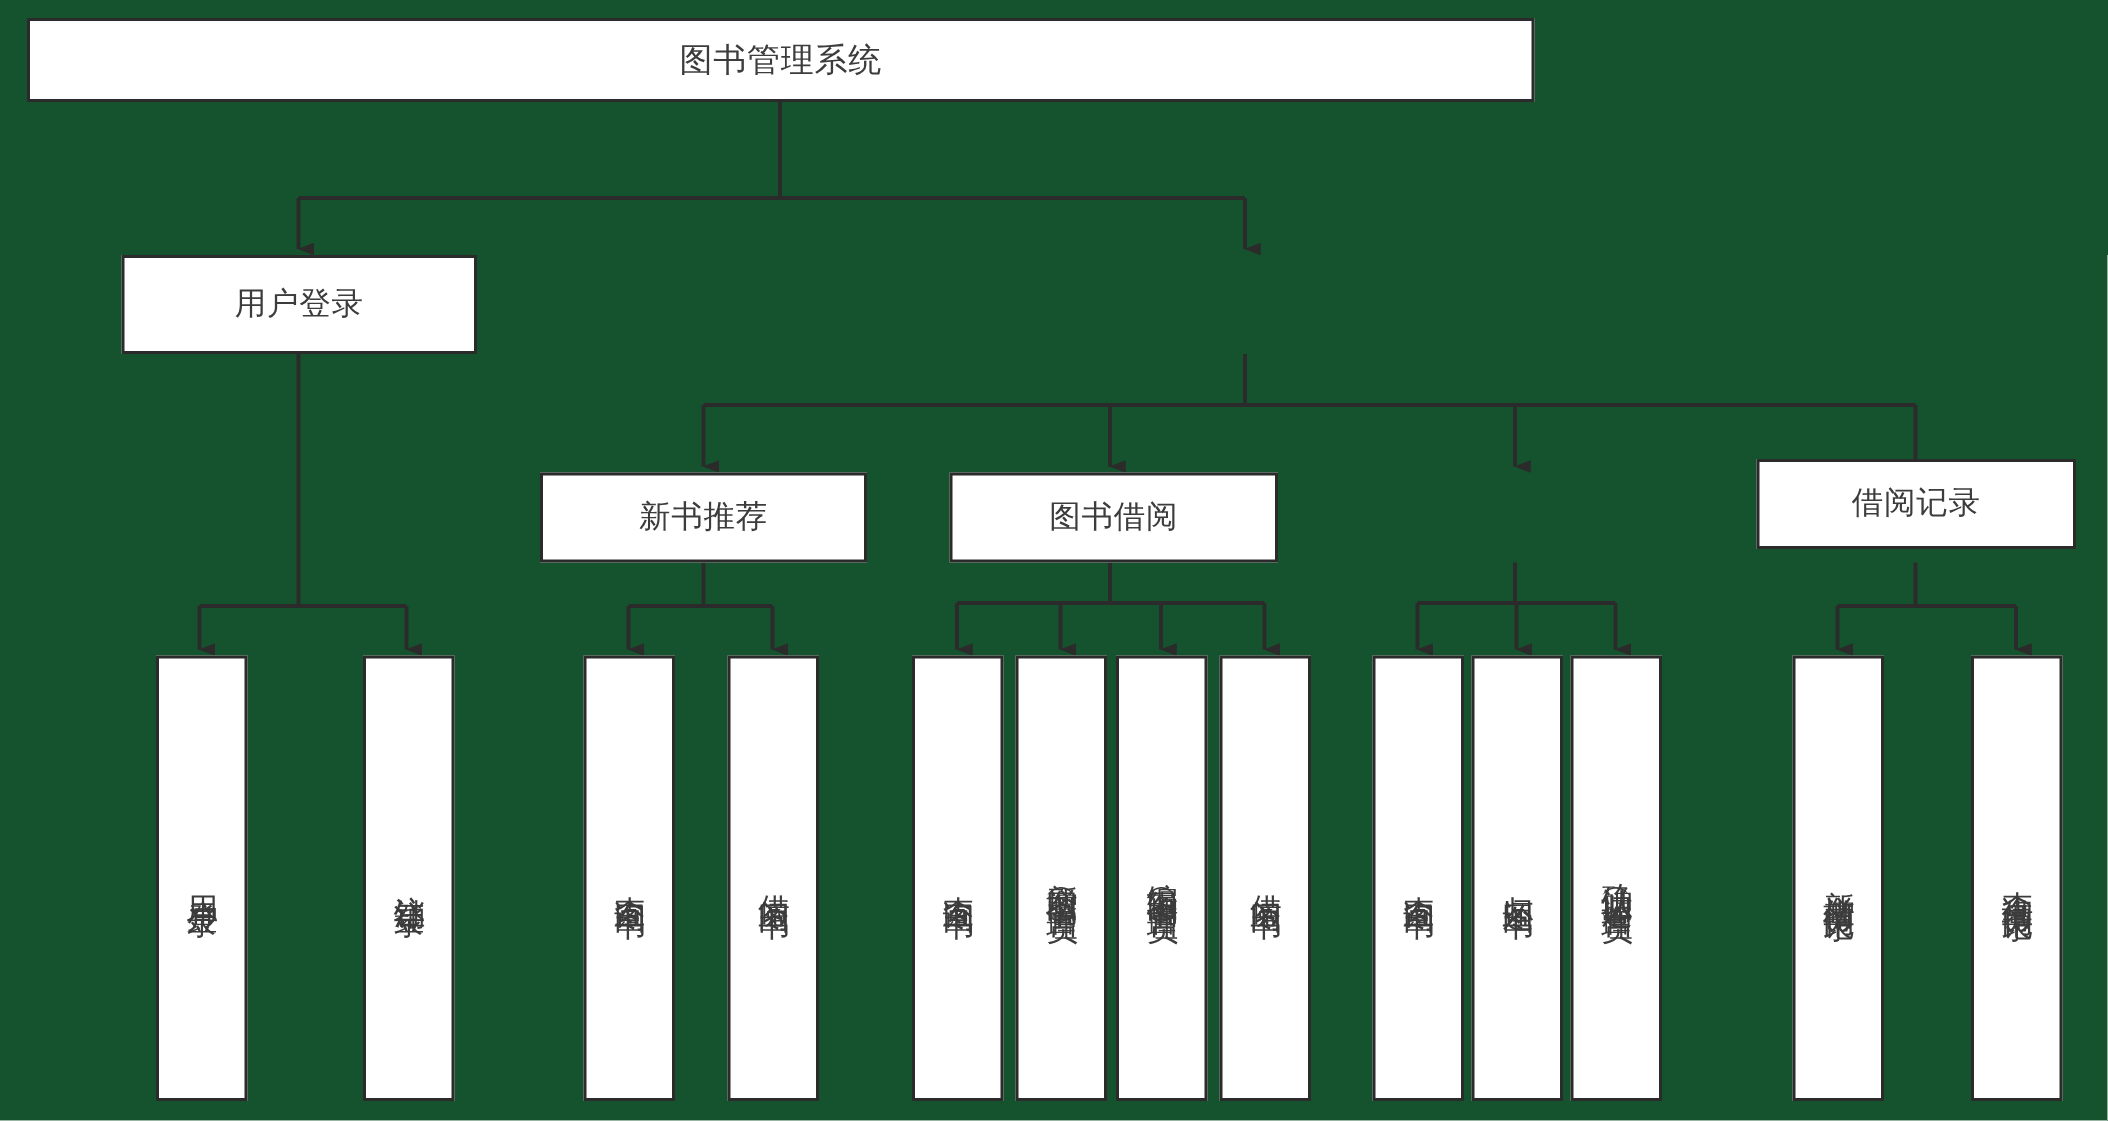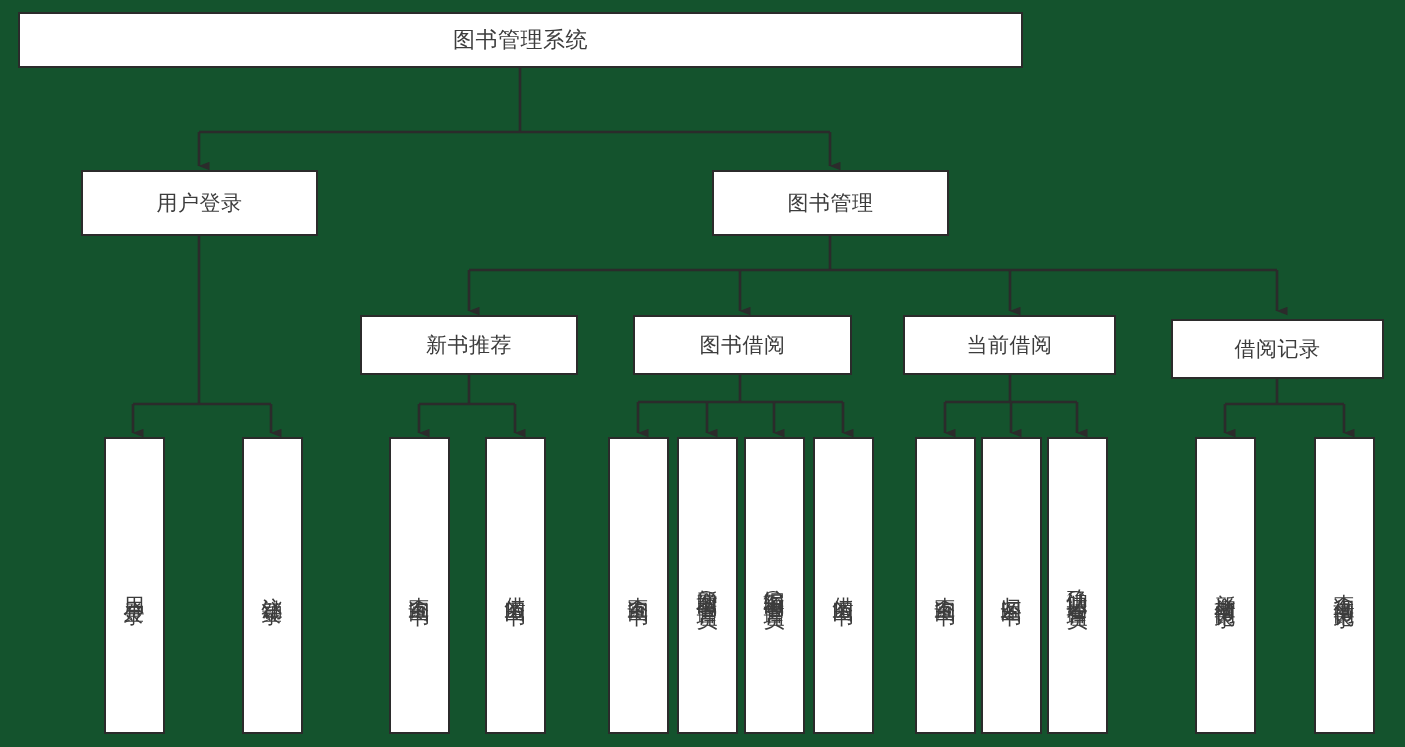--- a/index.html
+++ b/index.html
@@ -128,34 +128,28 @@
     </g>
   </svg>
 
   <div class="node h-node title-node" style="left:18px; top:12px; width:1005px; height:56px;">
     <span class="node-label">图书管理系统</span>
   </div>
 
   <div class="node h-node" style="left:81px; top:170px; width:237px; height:66px;">
     <span class="node-label">用户登录</span>
   </div>
-  <div class="node h-node" style="left:712px; top:170px; width:237px; height:66px;">
-    <span class="node-label">图书管理</span>
-  </div>
 
   <div class="node h-node" style="left:360px; top:315px; width:218px; height:60px;align-items:center;">
     <span class="node-label">新书推荐</span>
   </div>
   <div class="node h-node" style="left:633px; top:315px; width:219px; height:60px;align-items:center;">
     <span class="node-label">图书借阅</span>
   </div>
-  <div class="node h-node" style="left:903px; top:315px; width:213px; height:60px;">
-    <span class="node-label">当前借阅</span>
-  </div>
-  <div class="node h-node" style="left:1171px; top:319px; width:213px; height:60px;">
+  <div class="node h-node" style="left:1171px; top:306px; width:213px; height:60px;">
     <span class="node-label">借阅记录</span>
   </div>
 
   <div class="node v-node" style="left:104px; top:437px; width:61px; height:297px;">
     <span class="node-label">用户登录</span>
   </div>
   <div class="node v-node" style="left:242px; top:437px; width:61px; height:297px;">
     <span class="node-label">注销登录</span>
   </div>
 

